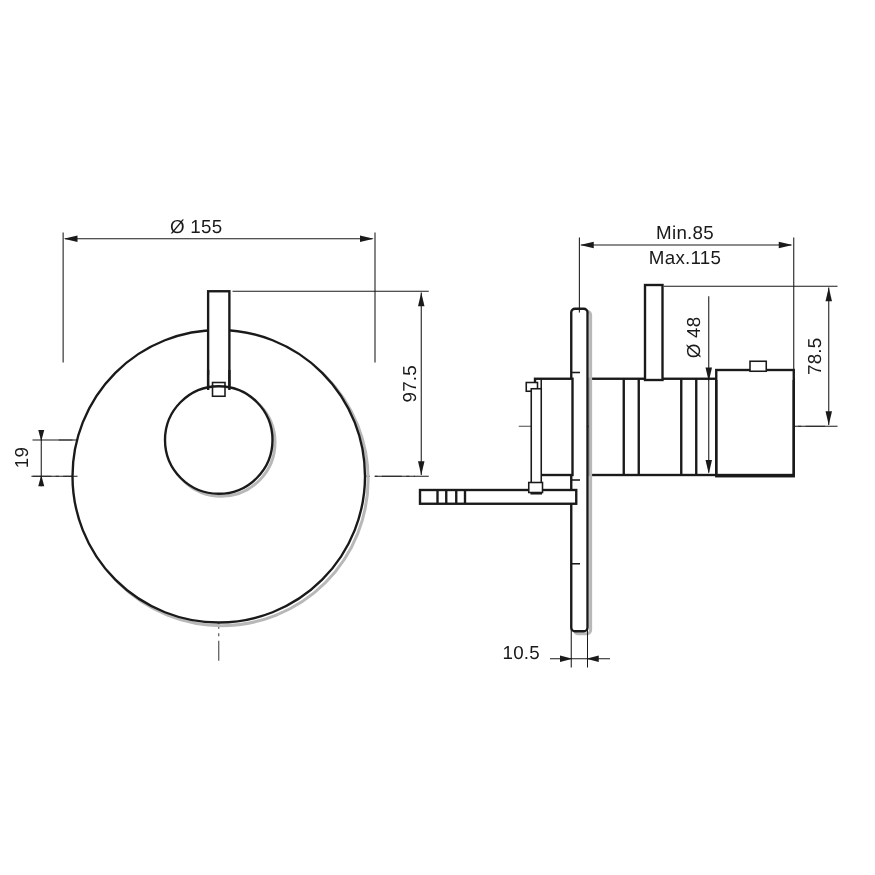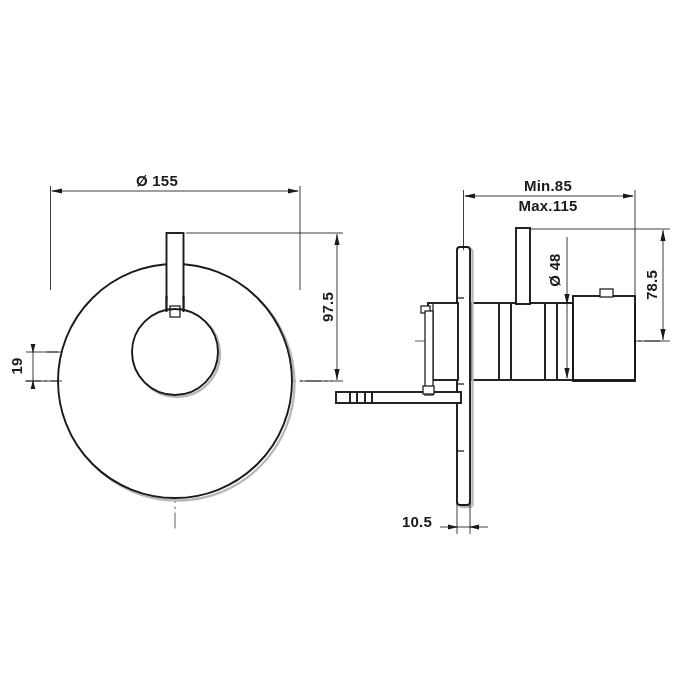--- a/index.html
+++ b/index.html
@@ -12,21 +12,20 @@
     width: 700px;
     height: 700px;
     overflow: hidden;
     font-family: "Liberation Sans", sans-serif;
   }
   #drawing-root {
     position: relative;
     width: 700px;
     height: 700px;
     background: #ffffff;
-    font-weight: bold;
   }
   svg#drawing {
     display: block;
     width: 700px;
     height: 700px;
   }
   .outline {
     fill: none;
     stroke: #1a1a1a;
     stroke-width: 1.9;

